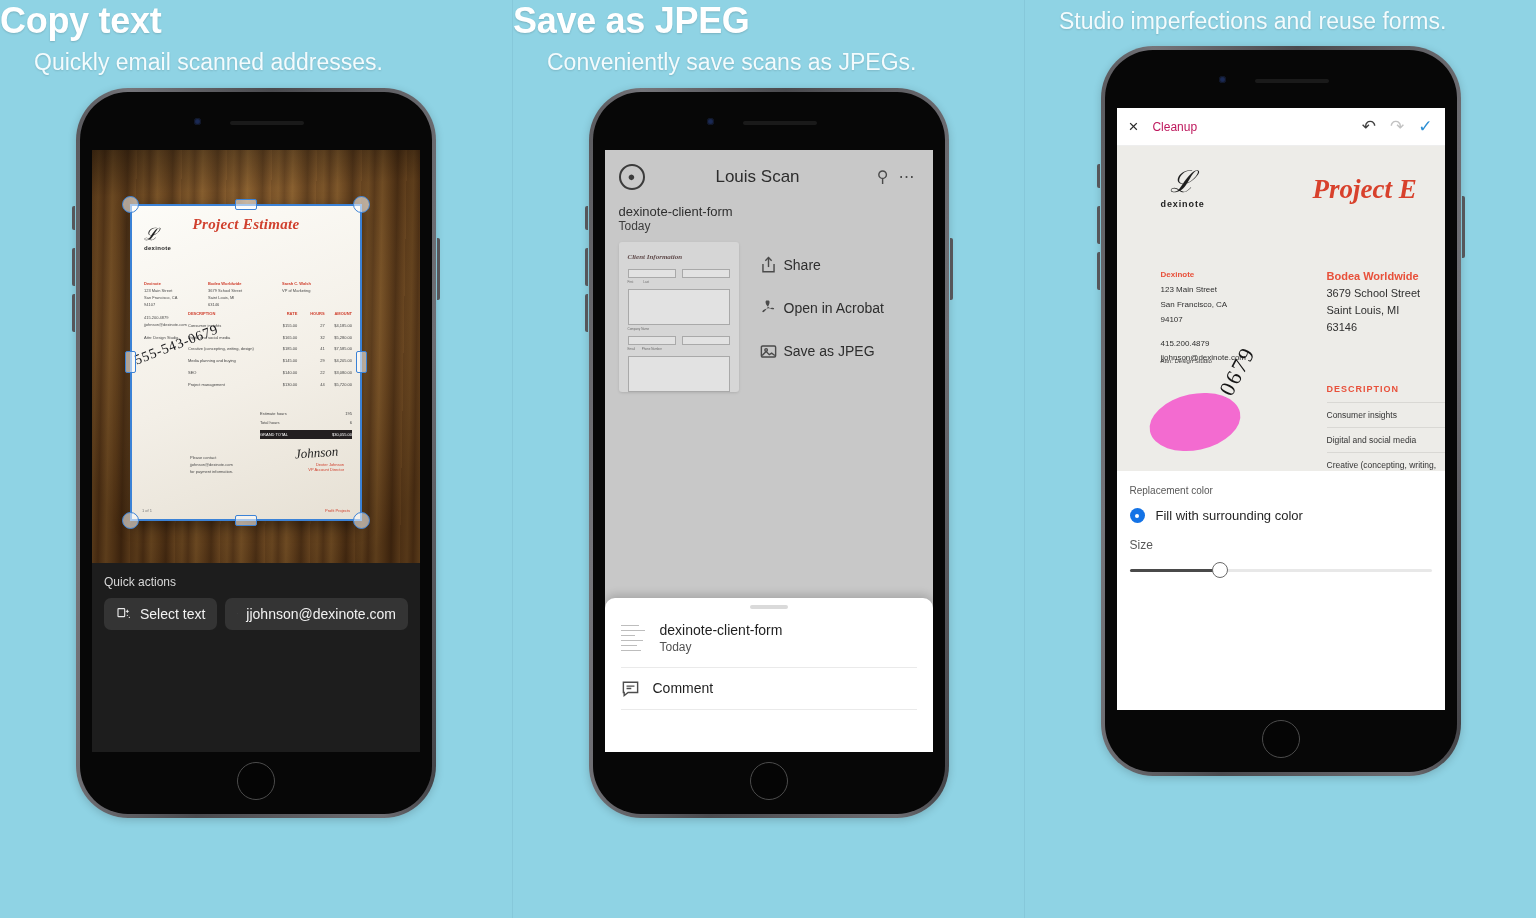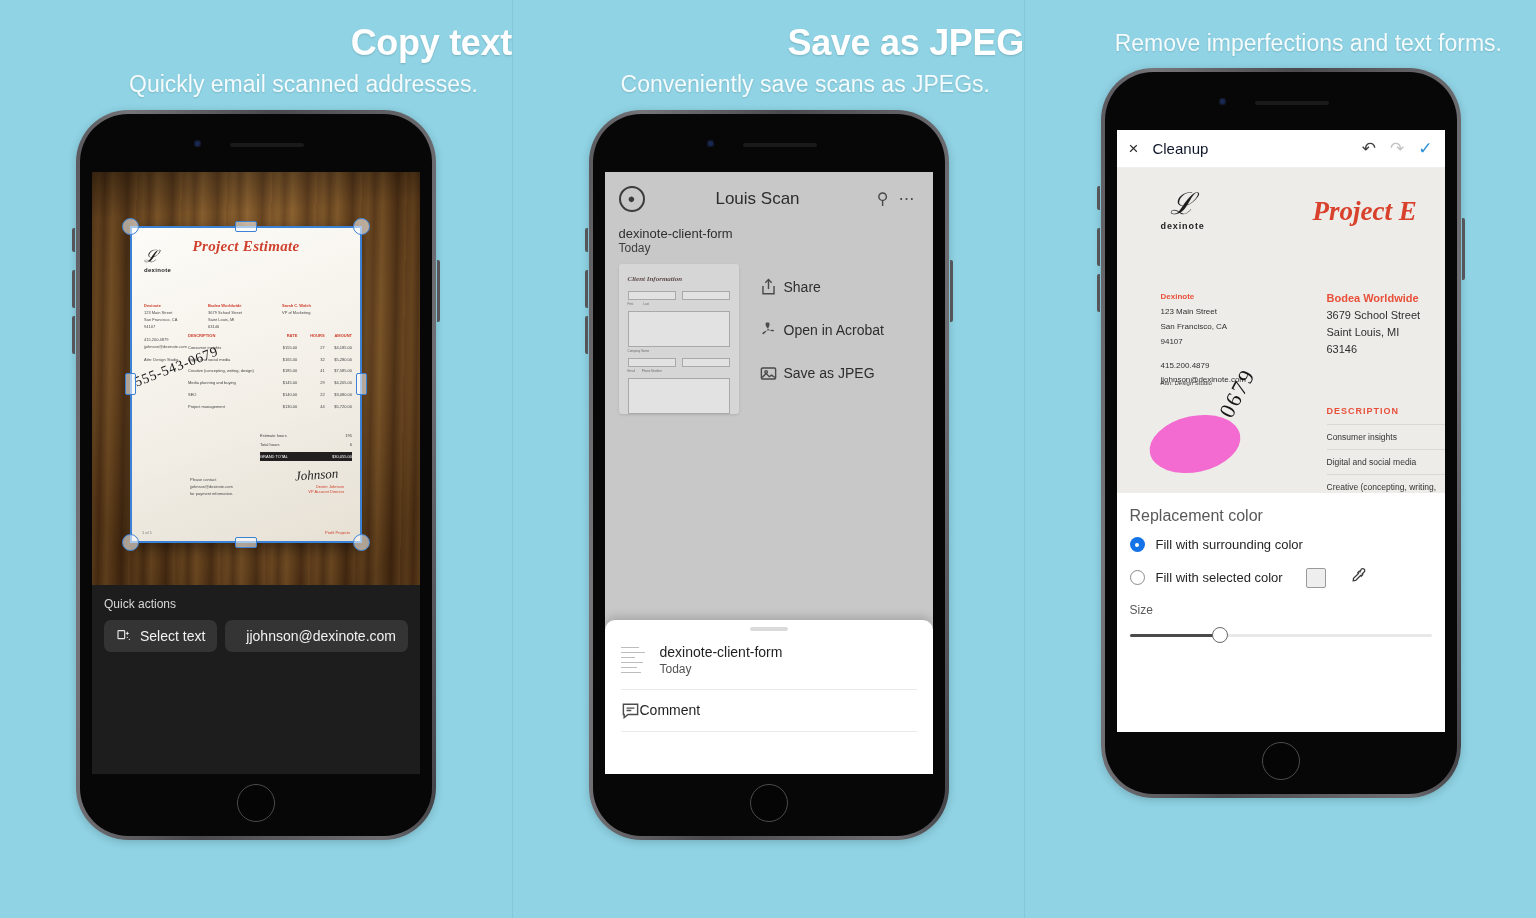--- a/index.html
+++ b/index.html
@@ -12,21 +12,21 @@
   .stage { position:relative; width:1536px; height:918px; display:flex; }
 
   
   .panel {
     position:relative; width:512px; height:918px;
     display:flex; flex-direction:column; align-items:center;
     background:#8fd3e4;
   }
   .panel + .panel { border-left:1px solid #86c8da; }
 
-  .panel-head { padding-top:22px; text-align:right; width:100%; }
+  .panel-head { text-align:left; width:100%; }
   .panel-title {
     font-size:36px; font-weight:bold; color:#ffffff; letter-spacing:-0.3px;
     text-shadow:0 1px 2px rgba(0,0,0,0.16); line-height:1.15;
   }
   .panel-sub {
     margin-top:5px; font-size:23px; color:#f3fbfd; line-height:1.45;
     text-shadow:0 1px 2px rgba(0,0,0,0.14); padding:0 34px;
   }
 
   
@@ -170,30 +170,30 @@
     background:#ffffff; border-radius:10px 10px 0 0; padding-top:7px;
     box-shadow:0 -3px 10px rgba(0,0,0,0.18);
   }
   .grabber { width:38px; height:4px; border-radius:2px; background:#dadada; margin:0 auto 9px auto; }
   .sh-file { display:flex; align-items:center; gap:13px; padding:4px 16px 13px 16px; }
   .sh-doc { width:26px; height:31px; position:relative; }
   .sh-doc i { position:absolute; left:0; height:1px; background:#bdbdbd; display:block; }
   .sh-fn { font-size:14px; color:#1f1f1f; }
   .sh-fd { font-size:12px; color:#535353; margin-top:2px; }
   .sh-div { height:1px; background:#eaeaea; margin:0 16px; }
-  .sh-item { display:flex; align-items:center; padding:11px 16px; font-size:14px; color:#1f1f1f; }
+  .sh-item { display:flex; align-items:center; gap:13px; padding:11px 16px; font-size:14px; color:#1f1f1f; }
   .sh-item .gi { width:19px; height:19px; color:#4d4d4d; flex:none; }
 
   
   .cu-bar {
     display:flex; align-items:center; gap:14px; height:38px;
     padding:0 12px; background:#ffffff; border-bottom:1px solid #eee;
   }
   .cu-x { font-size:17px; color:#2b2b2b; }
-  .cu-t { font-size:15px; color:#0f172a; flex:1; }
+  .cu-t { font-size:12px; color:#be185d; flex:1; }
   .cu-a { font-size:17px; color:#3f3f3f; }
   .cu-a.dim { color:#c2c2c2; }
   .cu-a.ok  { color:#2d8fd4; }
 
   .cu-doc { position:relative; height:325px; background:#edece8; overflow:hidden; padding:14px 0 0 0; }
   .cu-logo { position:absolute; left:44px; top:22px; text-align:center; }
   .cu-logo .mk { font-family:"Liberation Serif",serif; font-style:italic; font-size:30px; color:#1e1e1e; line-height:0.9; }
   .cu-logo .nm { font-size:9px; font-weight:bold; letter-spacing:0.9px; color:#1e1e1e; margin-top:4px; }
   .cu-title {
     position:absolute; left:196px; top:28px; font-family:"Liberation Serif",serif;
@@ -210,21 +210,21 @@
   .blob {
     position:absolute; left:32px; top:248px; width:92px; height:56px;
     background:#f36bd0; border-radius:46px/28px; transform:rotate(-12deg);
   }
   .cu-hand {
     position:absolute; left:78px; top:222px; transform:rotate(-62deg);
     font-family:"Liberation Serif",serif; font-size:22px; color:#161616; letter-spacing:2px;
   }
 
   .cu-panel { background:#ffffff; padding:14px 13px 0 13px; height:100%; }
-  .cu-lab { font-size:16px; color:#585858; margin-bottom:12px; }
+  .cu-lab { font-size:10px; color:#585858; margin-bottom:12px; }
   .cu-opt { display:flex; align-items:center; gap:11px; margin-bottom:15px; }
   .radio { width:15px; height:15px; border-radius:50%; border:1.6px solid #8b8b8b; position:relative; flex:none; }
   .radio.on { border:none; background:#1473e6; }
   .radio.on:after { content:""; position:absolute; left:5.5px; top:5.5px; width:4px; height:4px; border-radius:50%; background:#fff; }
   .cu-opt span.tx { font-size:13px; color:#262626; }
   .swatch { width:20px; height:20px; border:1.4px solid #9a9a9a; background:#eeeeee; border-radius:2px; margin-left:12px; }
   .dropper { margin-left:13px; color:#3a3a3a; }
   .cu-size { font-size:12px; color:#585858; margin:4px 0 10px 0; }
   .slider { position:relative; height:16px; }
   .sl-track { position:absolute; left:0; right:0; top:7px; height:2.5px; background:#e8e8e8; border-radius:2px; }
@@ -507,21 +507,21 @@
             </div>
 
           </div>
         </div>
       </div>
     </div>
   </section>
 
   <section class="panel">
     <div class="panel-head">
-      <div class="panel-sub">Remove imperfections and text forms.</div>
+      <div class="panel-sub">Studio imperfections and reuse forms.</div>
     </div>
 
     <div class="phone">
       <span class="btn-l mute"></span>
       <span class="btn-l vol-u"></span>
       <span class="btn-l vol-d"></span>
       <span class="btn-r pwr"></span>
       <div class="phone-inner">
         <span class="cam"></span>
         <span class="speaker"></span>
@@ -573,30 +573,20 @@
           </div>
 
           <div class="cu-panel">
             <div class="cu-lab">Replacement color</div>
 
             <div class="cu-opt">
               <span class="radio on"></span>
               <span class="tx">Fill with surrounding color</span>
             </div>
 
-            <div class="cu-opt">
-              <span class="radio"></span>
-              <span class="tx">Fill with selected color</span>
-              <span class="swatch"></span>
-              <span class="dropper">
-                <svg width="17" height="17" viewBox="0 0 24 24" fill="none" stroke="#3a3a3a" stroke-width="1.8">
-                    <path d="M16 3a2.8 2.8 0 014 4l-3 3 1 1-2 2-1-1-7 7-3.5.5L5 16l7-7-1-1 2-2 1 1z"></path>
-                  </svg>
-              </span>
-            </div>
 
             <div class="cu-size">Size</div>
             <div class="slider">
               <span class="sl-track"></span>
               <span class="sl-fill" style="width: 30%;"></span>
               <span class="sl-knob" style="left: 30%;"></span>
             </div>
           </div>
         </div>
       </div>

